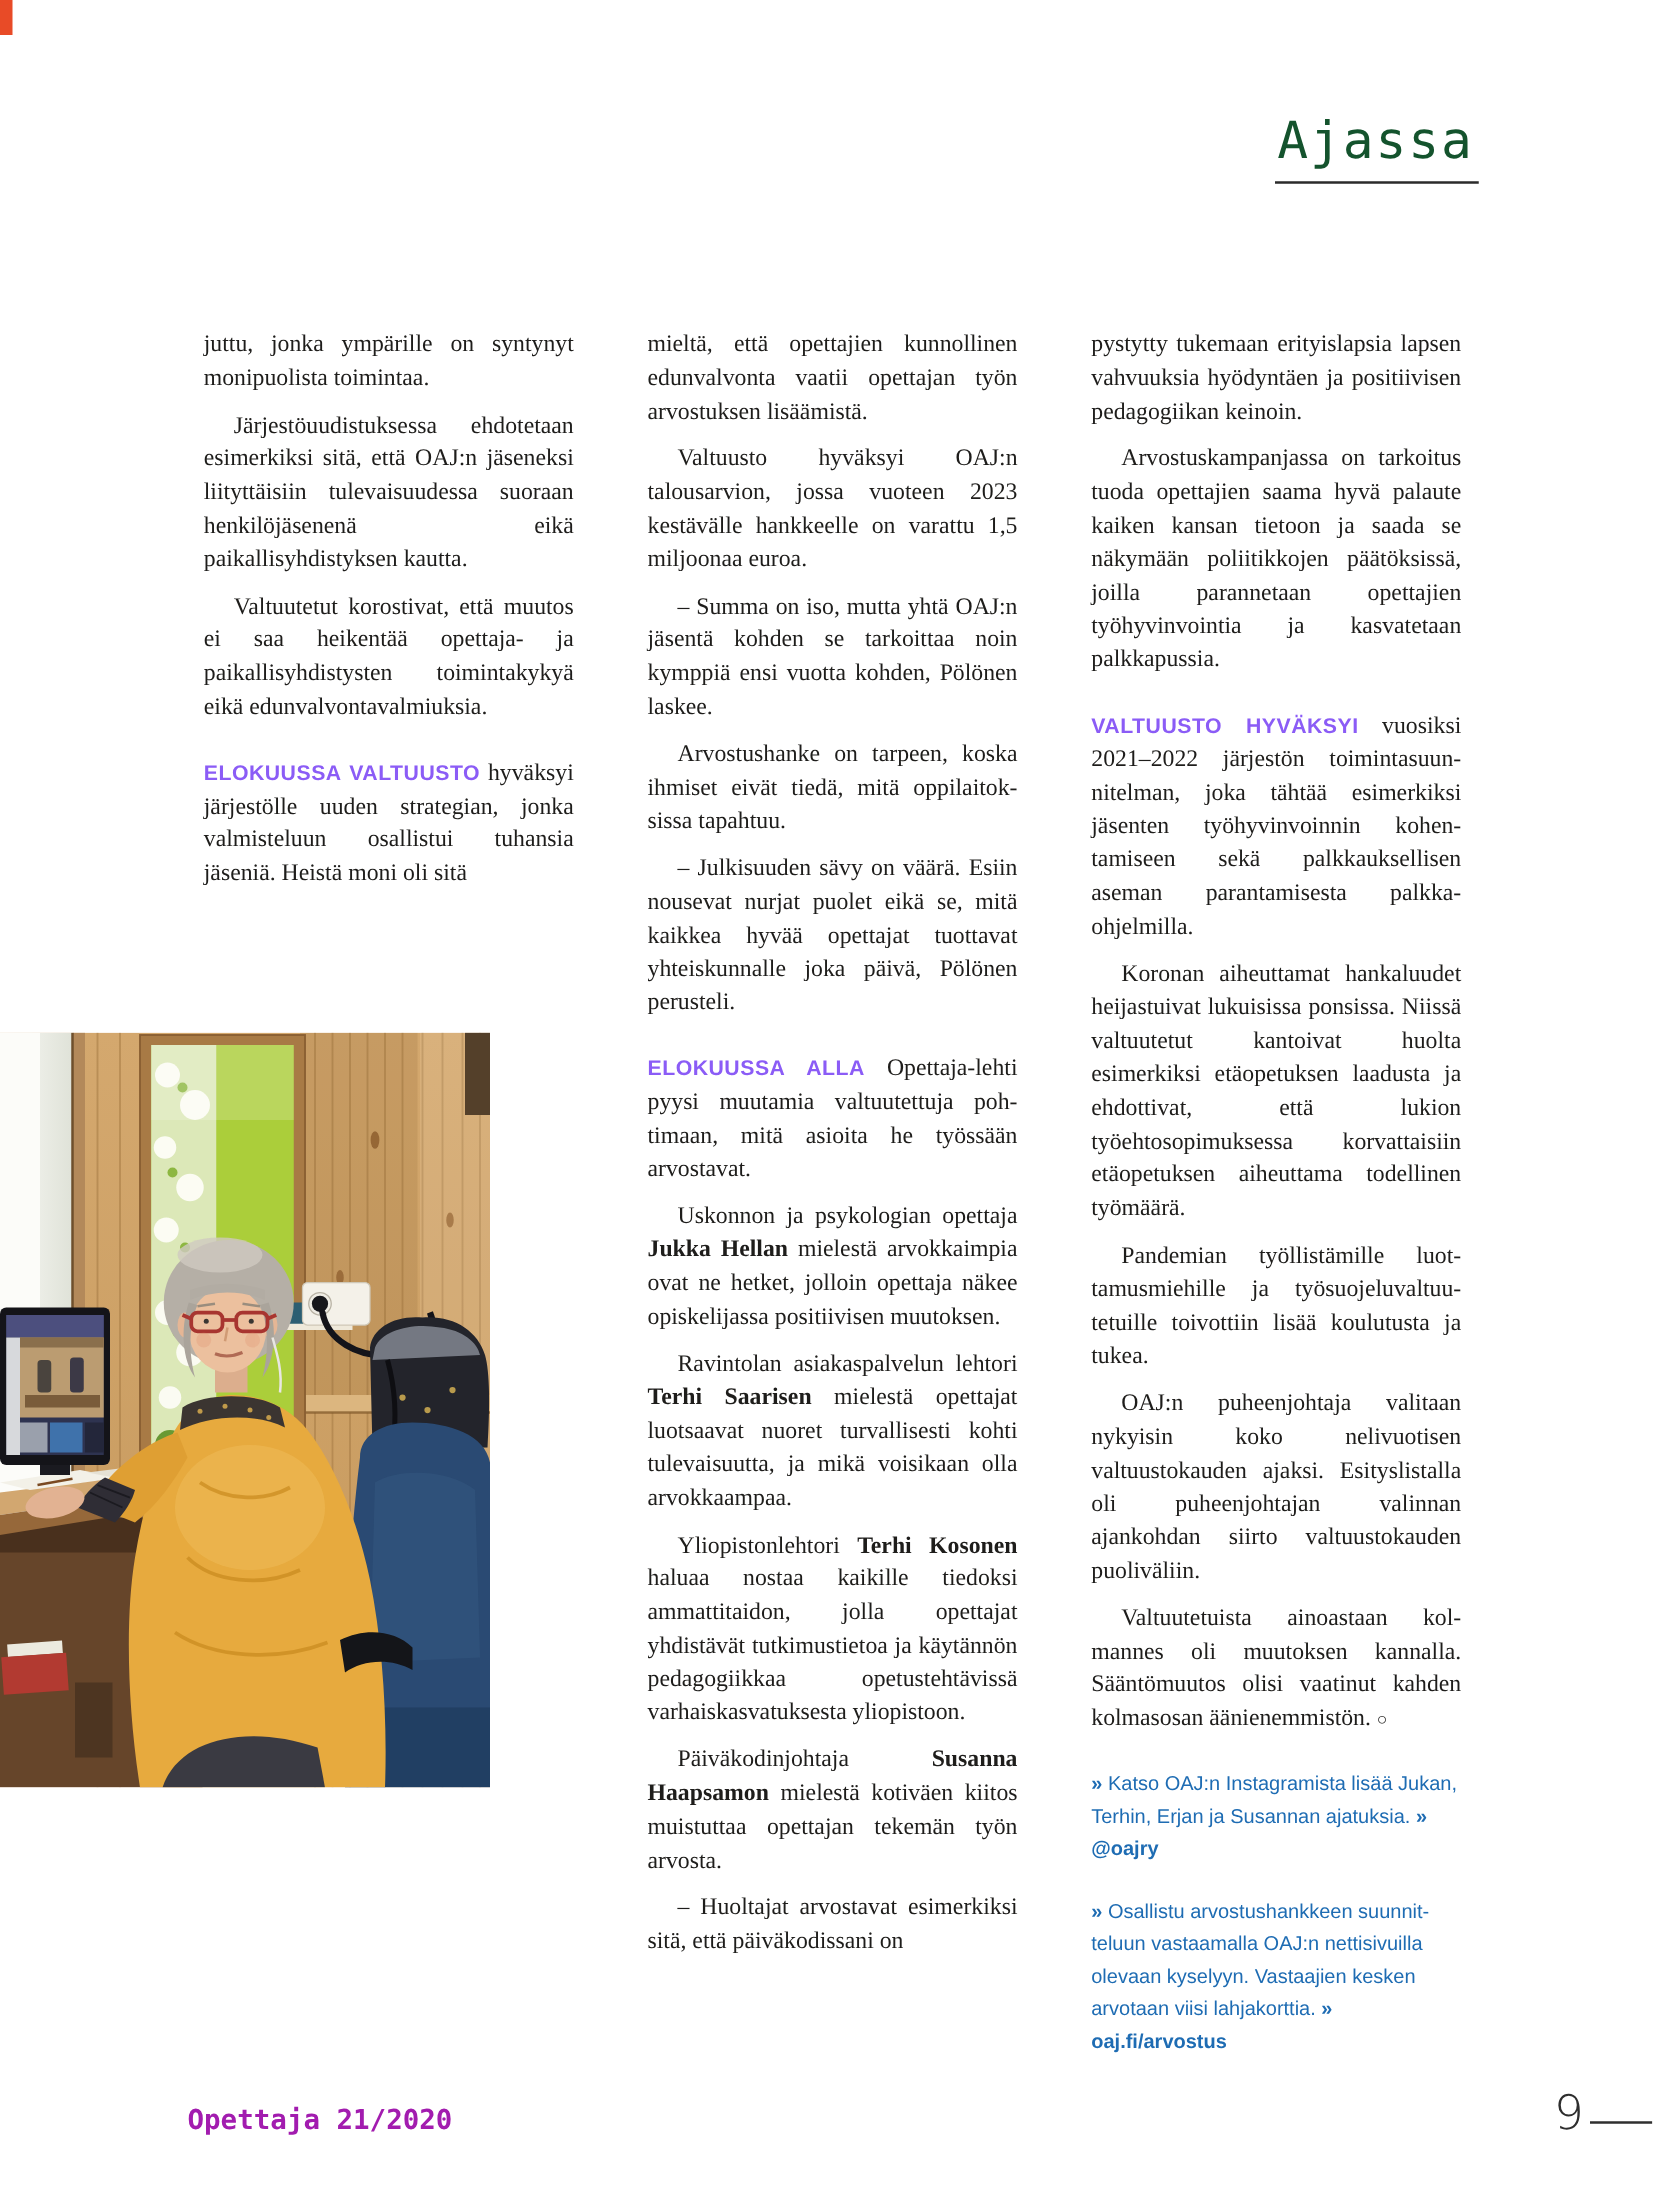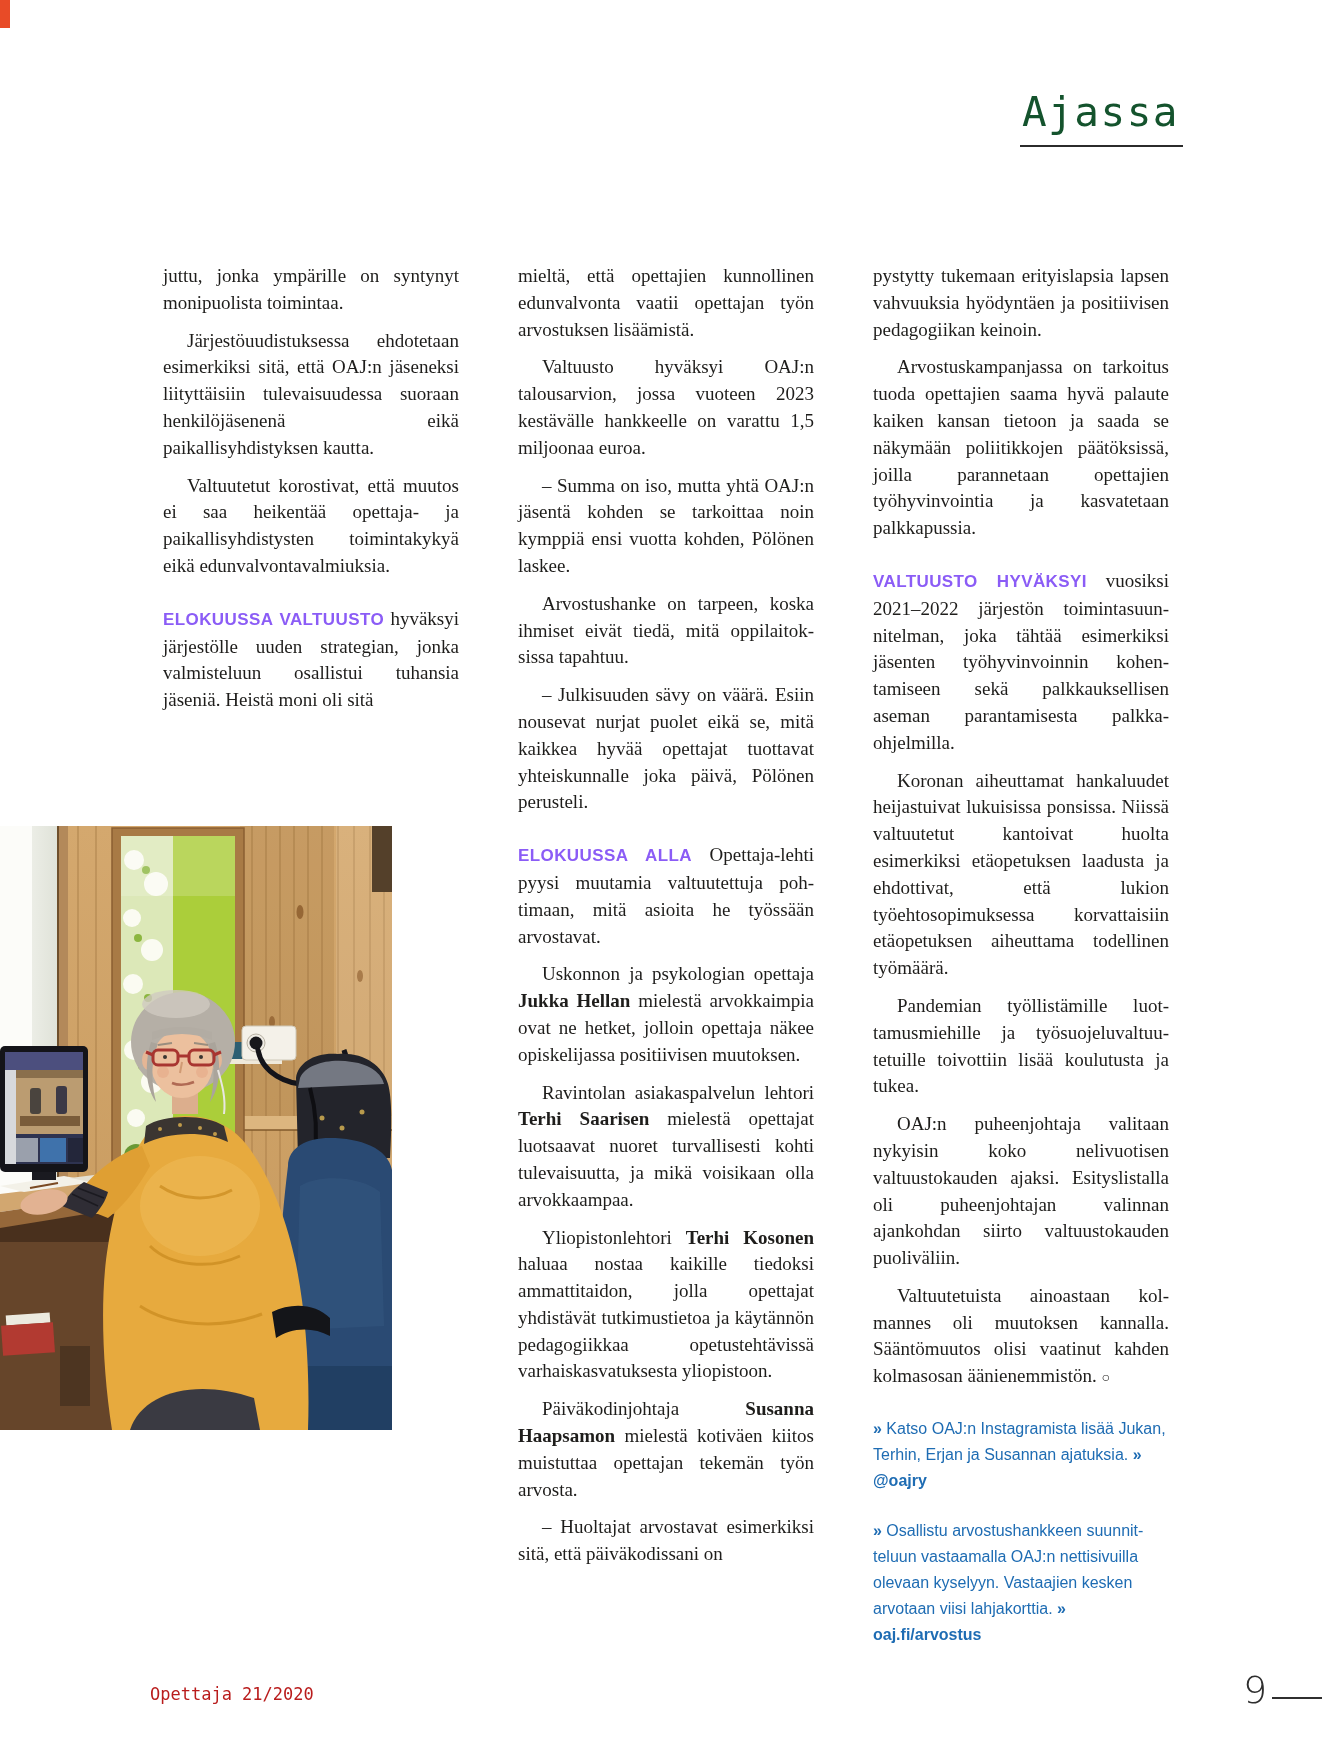--- a/index.html
+++ b/index.html
@@ -18,21 +18,21 @@
   .lead{font-family:"Liberation Sans",sans-serif;font-weight:bold;font-size:17px;
         letter-spacing:0.4px;color:#8b5cf6;}
   .b{font-weight:bold;}
   .end{font-size:14px;}
   .col p.link{font-family:"Liberation Sans",sans-serif;font-size:16px;line-height:26px;
         color:#1e6cb3;text-align:left;margin-top:24px;}
   .col p.link .lb{font-weight:bold;}
   .photo{position:absolute;left:0;top:826px;width:392px;height:604px;margin:0;overflow:hidden;}
   .photo svg{display:block;width:100%;height:100%;}
   .footer-issue{position:absolute;left:150px;top:1684px;font-family:"DejaVu Sans Mono",monospace;
-        font-size:17px;font-weight:400;color:#b91c1c;}
+        font-size:22px;font-weight:700;color:#a21caf;}
   .footer-pagenum{position:absolute;left:1243px;top:1668px;font-family:"DejaVu Sans",sans-serif;
         font-weight:200;font-size:38px;color:#2e2e2e;}
   .footer-rule{position:absolute;left:1272px;top:1697px;width:50px;height:2px;background:#2f2f2f;}
 </style>
 </head>
 <body>
 
 <div class="page">
 
   <div class="corner-mark"></div>

